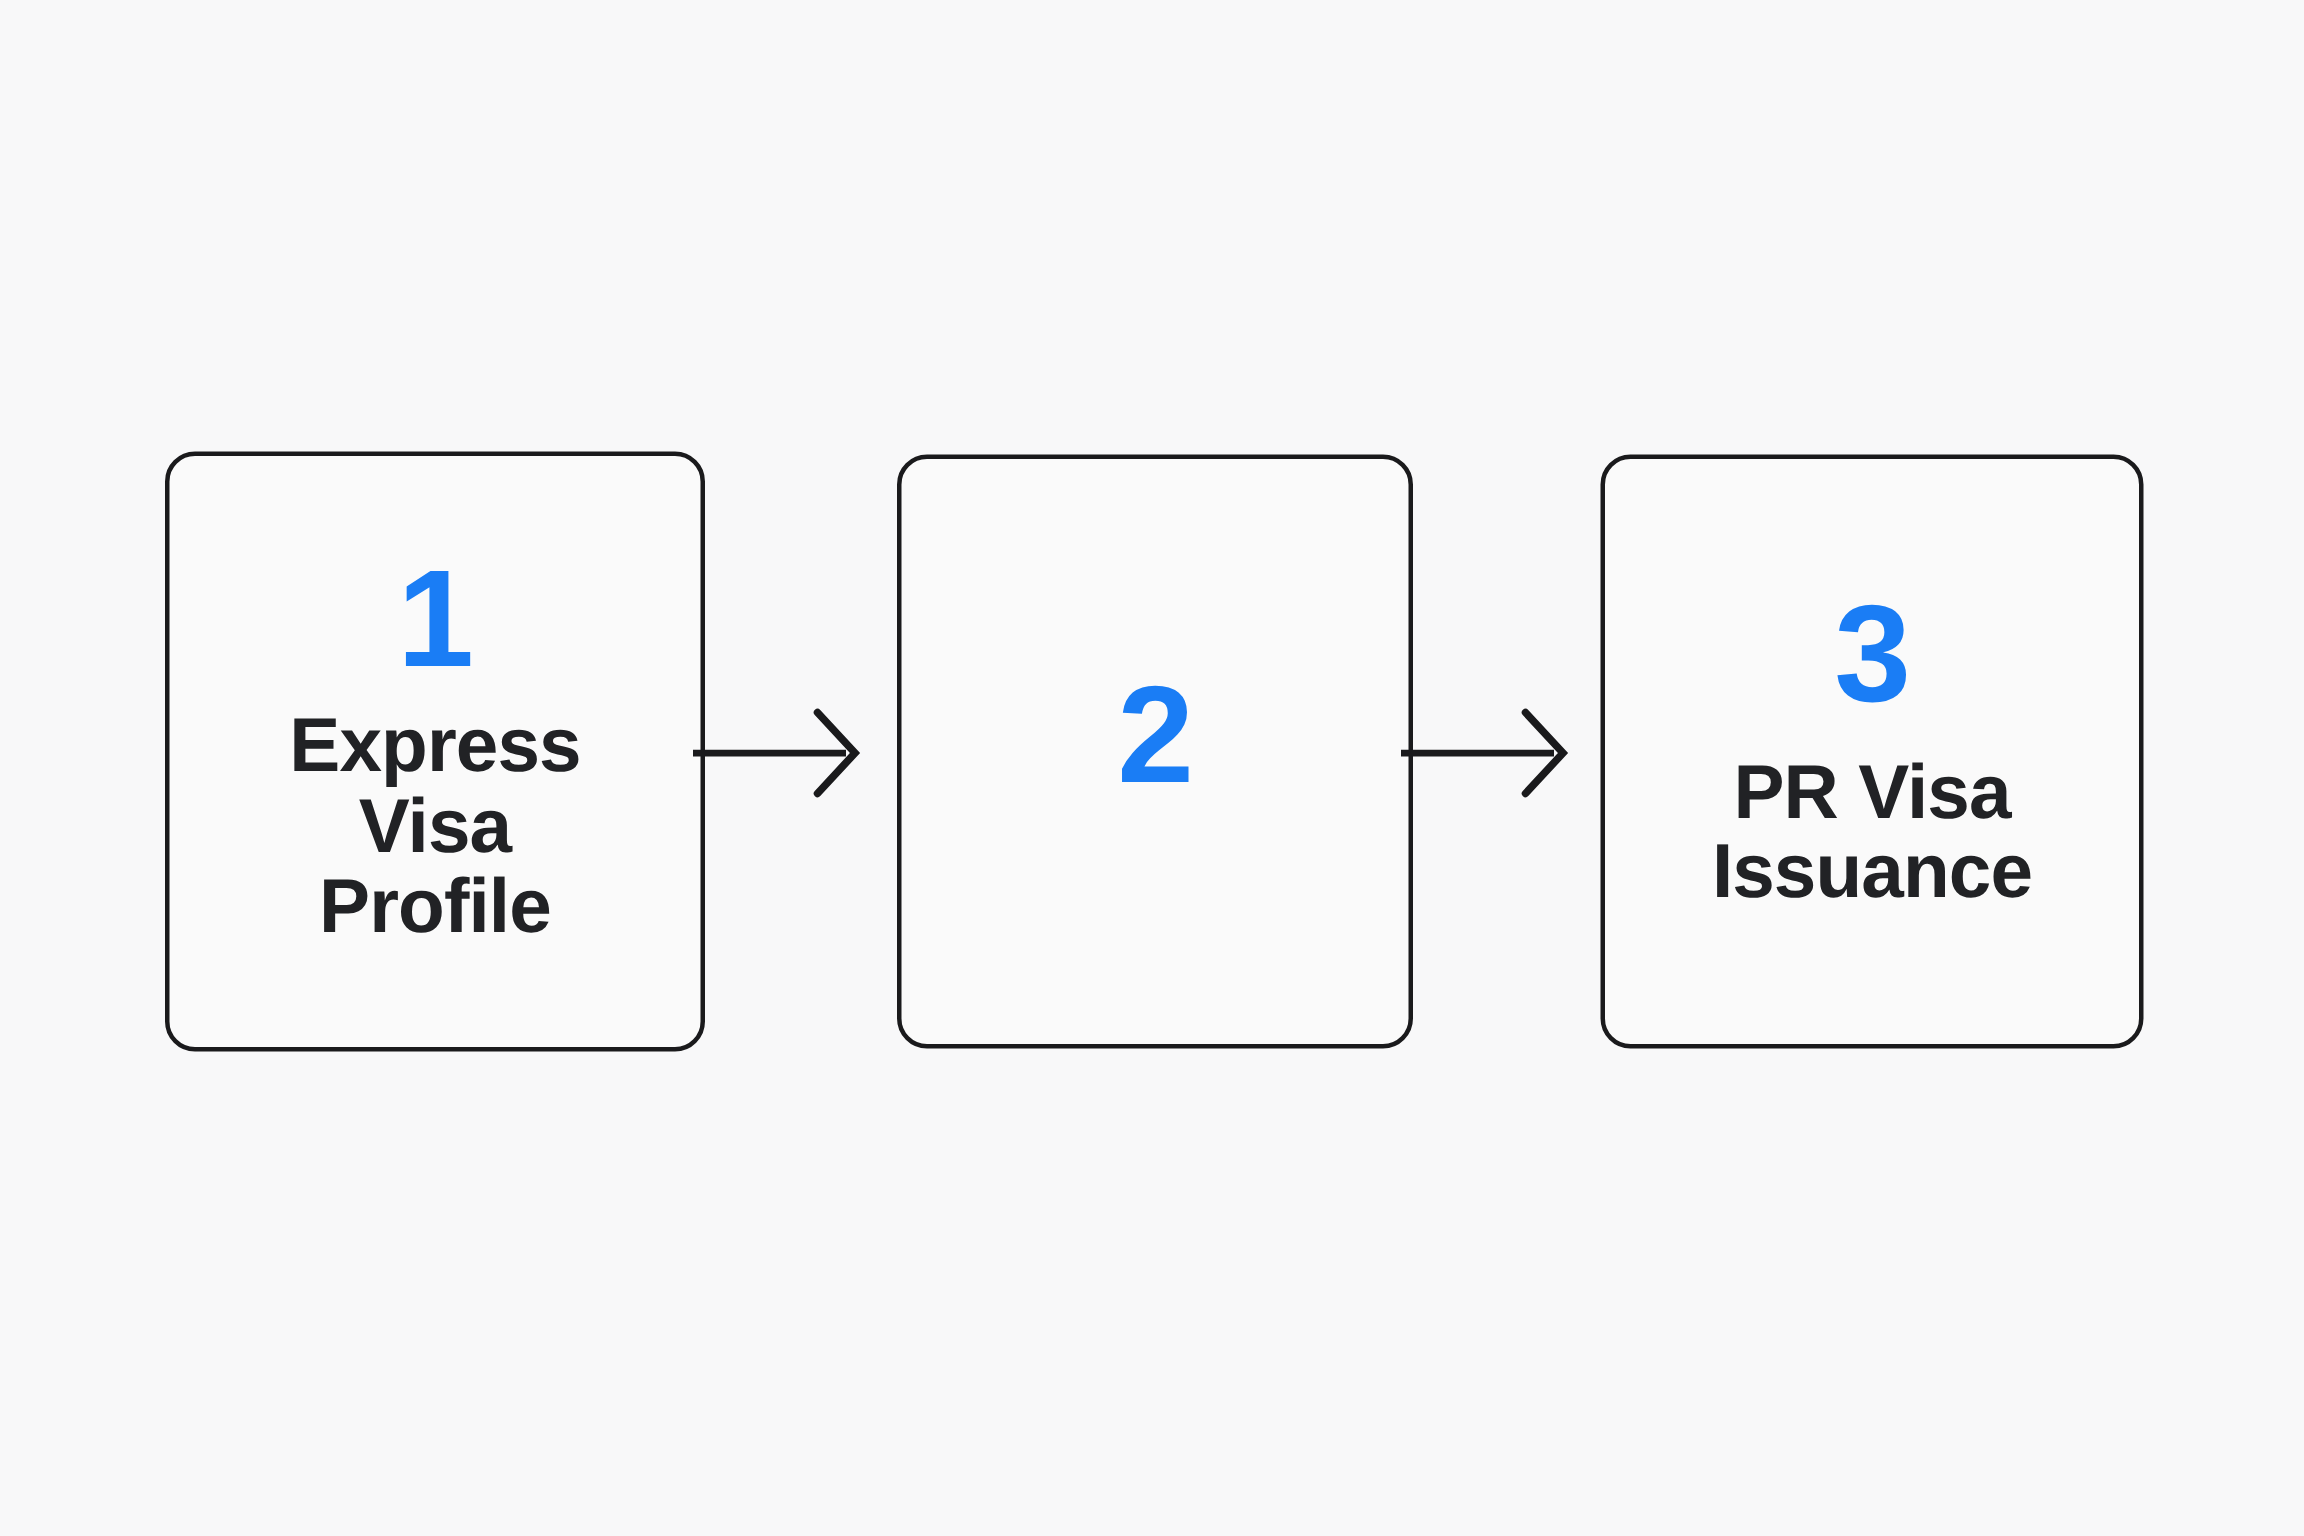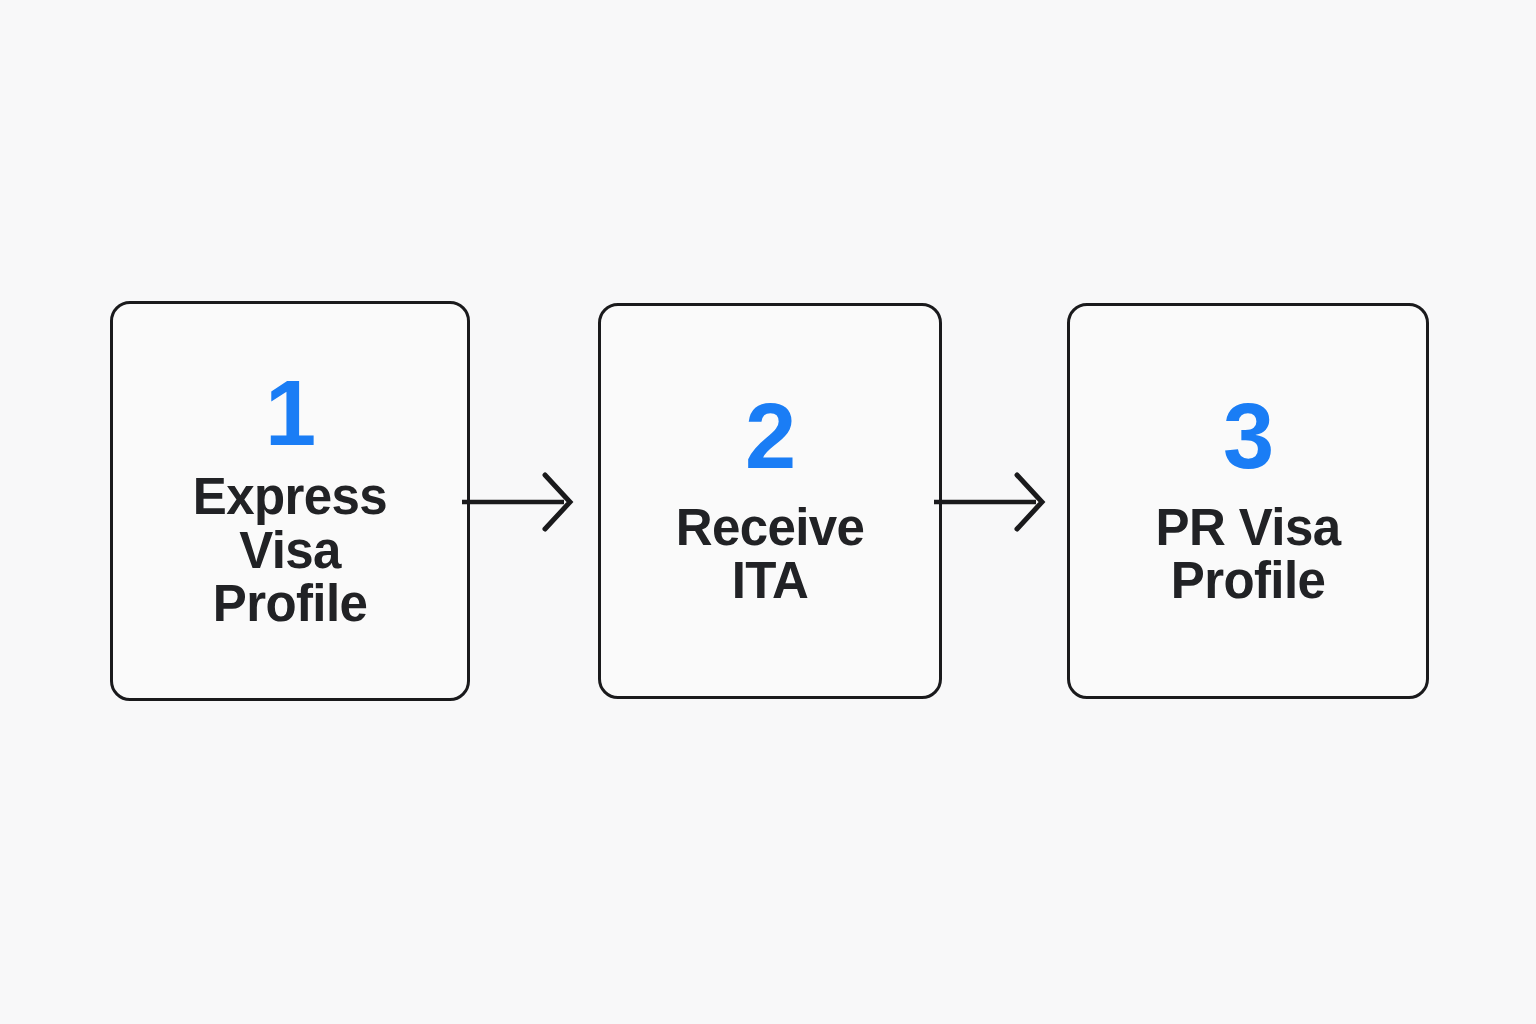--- a/index.html
+++ b/index.html
@@ -104,30 +104,28 @@
 
   <div class="flow-arrow" id="arrow-1">
     <svg width="118" height="64" viewBox="0 0 118 64" aria-hidden="true">
       <path d="M2 32 H104" stroke="#1a1a1c" stroke-width="4.5" fill="none" stroke-linecap="butt"></path>
       <path d="M85 5 L110 32 L85 59" stroke="#1a1a1c" stroke-width="5" fill="none" stroke-linecap="round" stroke-linejoin="miter"></path>
     </svg>
   </div>
 
   <div class="step-card" id="card-2">
     <div class="step-number">2</div>
-    <div class="step-label">Receive
-ITA</div>
   </div>
 
   <div class="flow-arrow" id="arrow-2">
     <svg width="118" height="64" viewBox="0 0 118 64" aria-hidden="true">
       <path d="M2 32 H104" stroke="#1a1a1c" stroke-width="4.5" fill="none" stroke-linecap="butt"></path>
       <path d="M85 5 L110 32 L85 59" stroke="#1a1a1c" stroke-width="5" fill="none" stroke-linecap="round" stroke-linejoin="miter"></path>
     </svg>
   </div>
 
   <div class="step-card" id="card-3">
     <div class="step-number">3</div>
     <div class="step-label">PR Visa
-Profile</div>
+Issuance</div>
   </div>
 
 </div>
 
 </body></html>

